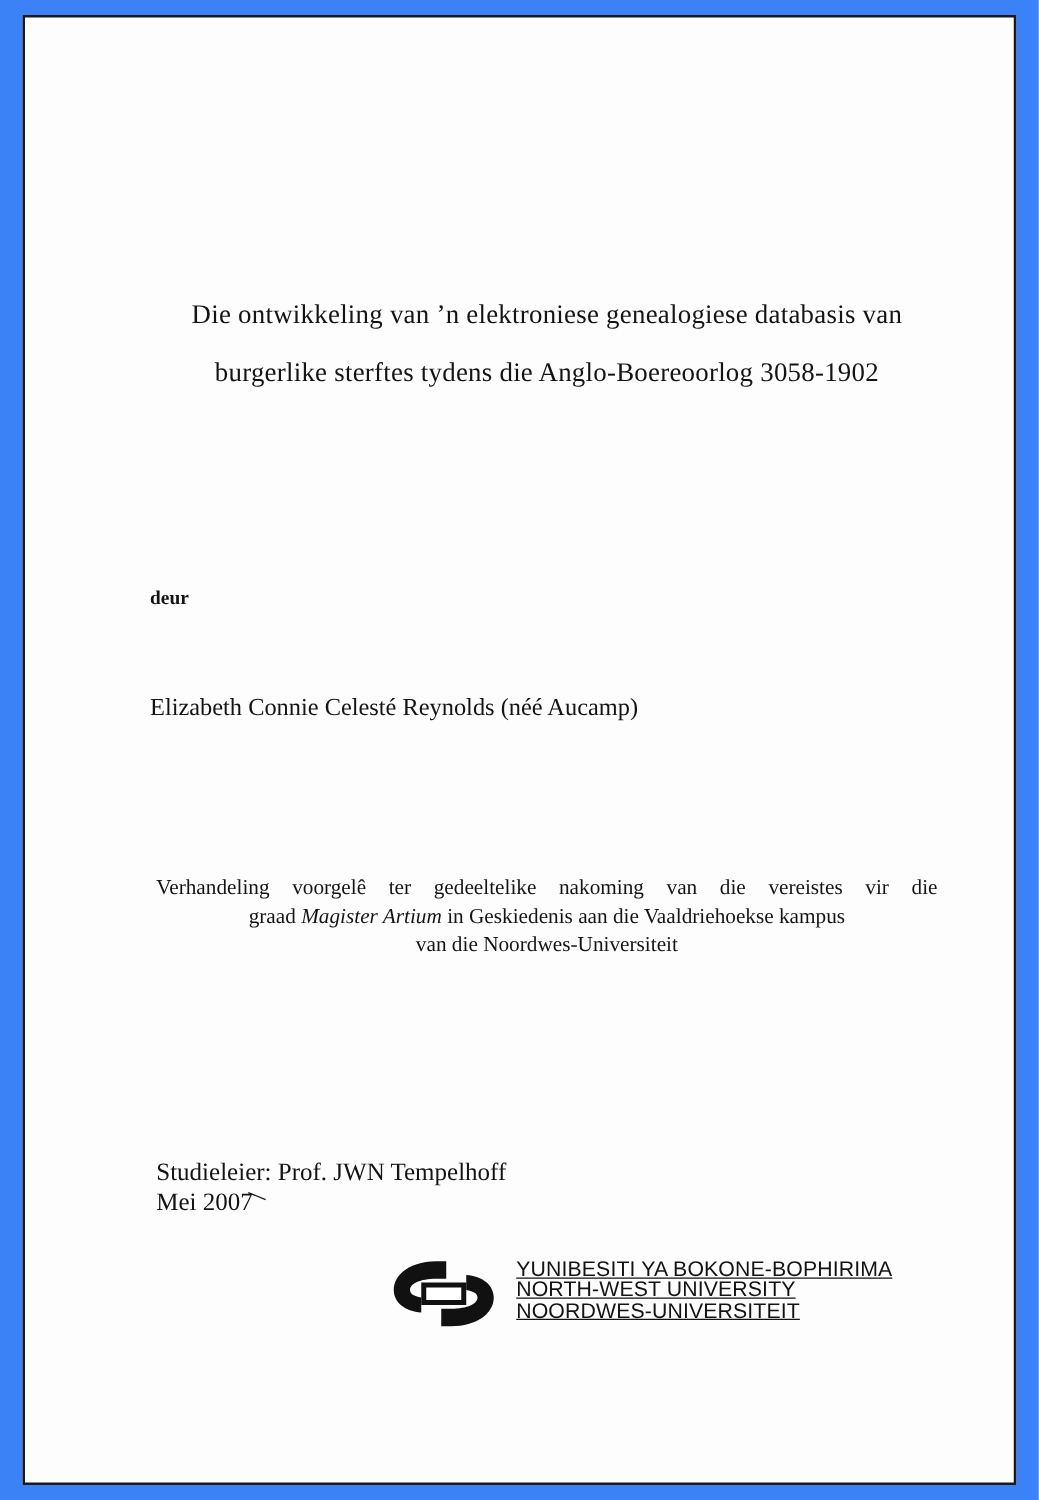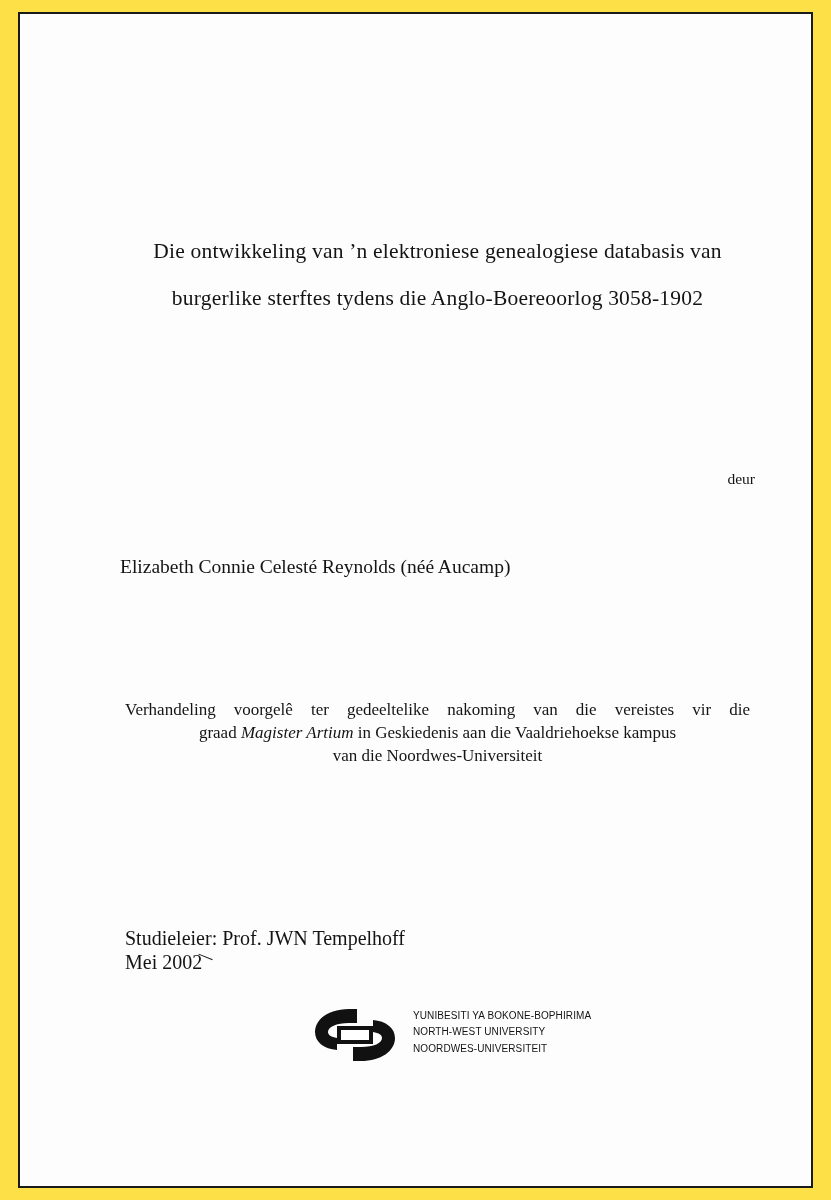--- a/index.html
+++ b/index.html
@@ -12,21 +12,21 @@
     height: 1200px;
     font-family: "Liberation Serif", serif;
     color: #111111;
     overflow: hidden;
   }
 
   .page {
     position: relative;
     width: 831px;
     height: 1200px;
-    background: #fde047;
+    background: #3b82f6;
   }
 
   
   .scan-frame {
     position: absolute;
     left: 18px;
     top: 12px;
     width: 795px;
     height: 1176px;
     border: 2px solid #1a1a1a;
@@ -56,23 +56,24 @@
     line-height: 47px;
     letter-spacing: 0.2px;
     color: #141414;
   }
 
   .by-word {
     position: absolute;
     left: 70px;
     top: 432px;
     width: 635px;
-    text-align: right;
+    text-align: left;
     font-size: 15.5px;
     color: #141414;
+    font-weight: bold;
   }
 
   .author {
     position: absolute;
     left: 70px;
     top: 518px;
     width: 635px;
     font-size: 19.5px;
     color: #141414;
   }
@@ -133,25 +134,26 @@
     left: 0;
     top: 2px;
     width: 100px;
     height: 58px;
   }
   .logo-text {
     position: absolute;
     left: 108px;
     top: 4px;
     font-family: "Liberation Sans", sans-serif;
-    font-size: 10px;
+    font-size: 17px;
     line-height: 16.4px;
     letter-spacing: 0.1px;
     color: #131313;
     white-space: nowrap;
+    text-decoration: underline;
   }
 </style>
 </head>
 <body>
 
 <div class="page">
   <div class="scan-frame">
     <div class="sheet">
 
       <div class="title-block">
@@ -164,21 +166,21 @@
       <div class="author">Elizabeth Connie Celesté Reynolds (néé Aucamp)</div>
 
       <div class="statement">
         <div class="ln1">Verhandeling voorgelê ter gedeeltelike nakoming van die vereistes vir die</div>
         <div class="ln2"><span>graad </span><i>Magister Artium</i><span> in Geskiedenis aan die Vaaldriehoekse kampus</span></div>
         <div class="ln3">van die Noordwes-Universiteit</div>
       </div>
 
       <div class="supervisor">
         <div>Studieleier: Prof. JWN Tempelhoff</div>
-        <div class="date-line"><span>Mei 2002</span><span class="strike"></span></div>
+        <div class="date-line"><span>Mei 2007</span><span class="strike"></span></div>
       </div>
 
       <div class="logo-block">
         <div class="logo-mark">
           <svg width="100" height="58" viewBox="0 0 100 58" xmlns="http://www.w3.org/2000/svg">
 
             <path d="M44 3 C24 3 10 13 10 26 C10 36 19 43 32 44 L32 32 C26 31 23 29 23 26 C23 21 31 17 44 17 L52 17 L52 3 Z" fill="#111111"></path>
             <path d="M56 55 C76 55 90 45 90 32 C90 22 81 15 68 14 L68 26 C74 27 77 29 77 32 C77 37 69 41 56 41 L48 41 L48 55 Z" fill="#111111"></path>
             <rect x="32" y="20" width="36" height="18" fill="#111111"></rect>
             <rect x="36" y="24" width="28" height="10" fill="#ffffff"></rect>

